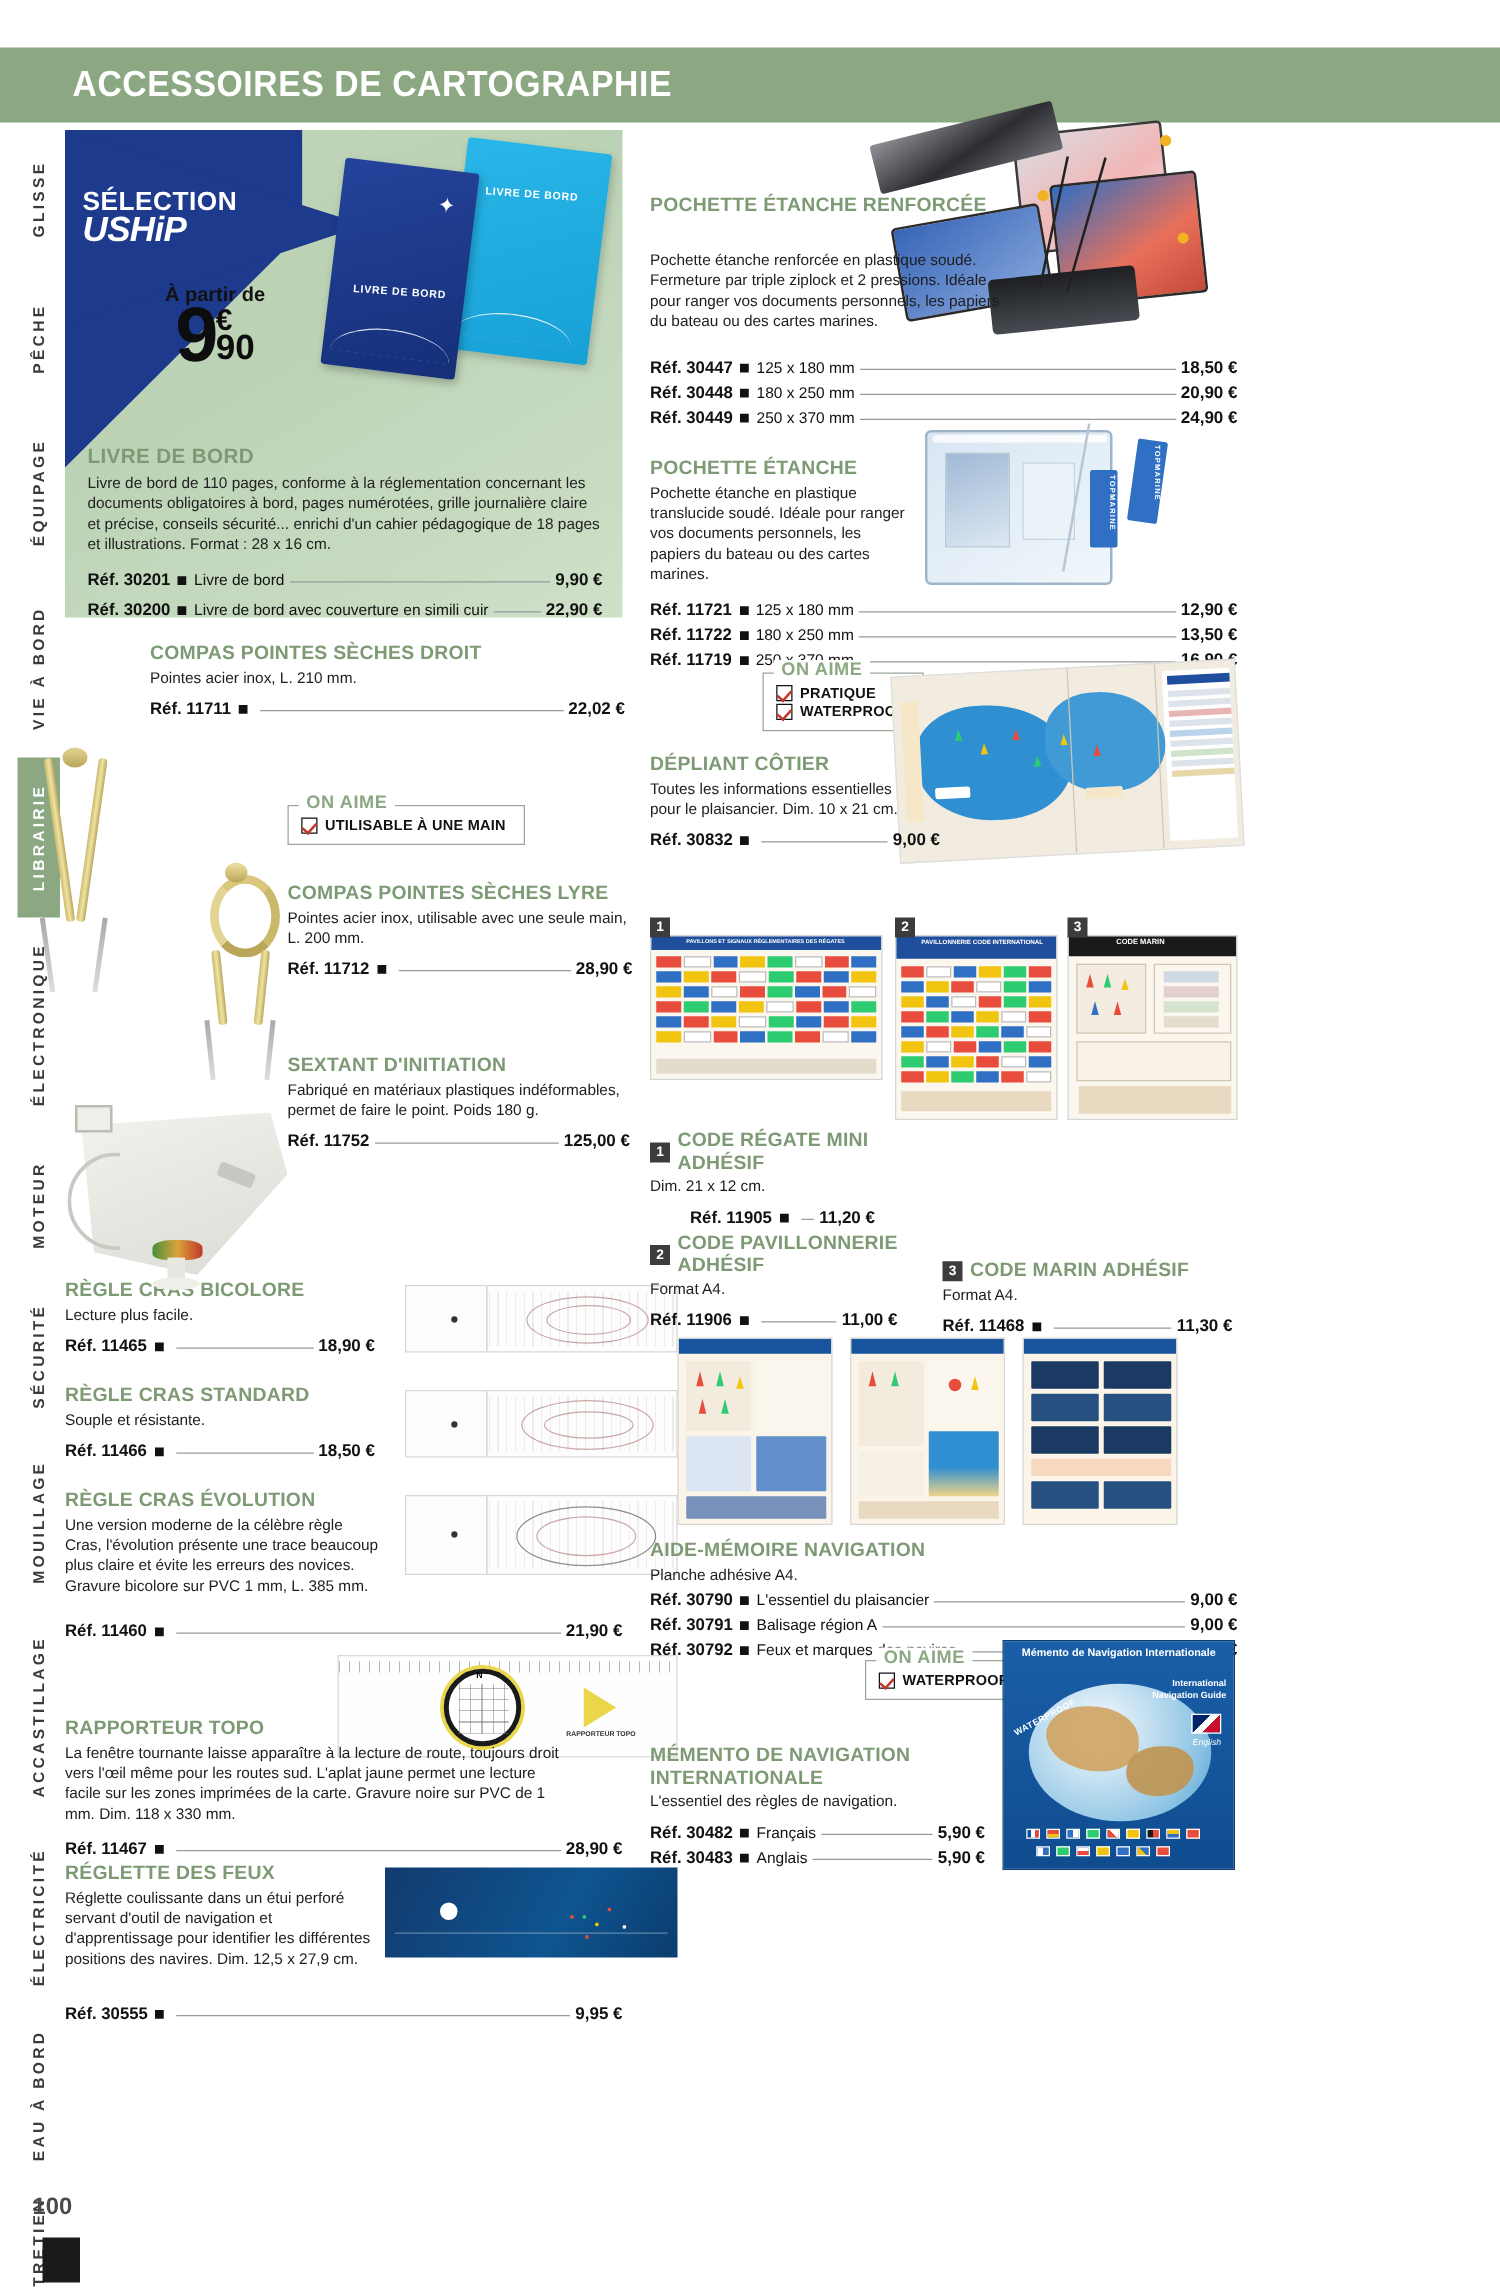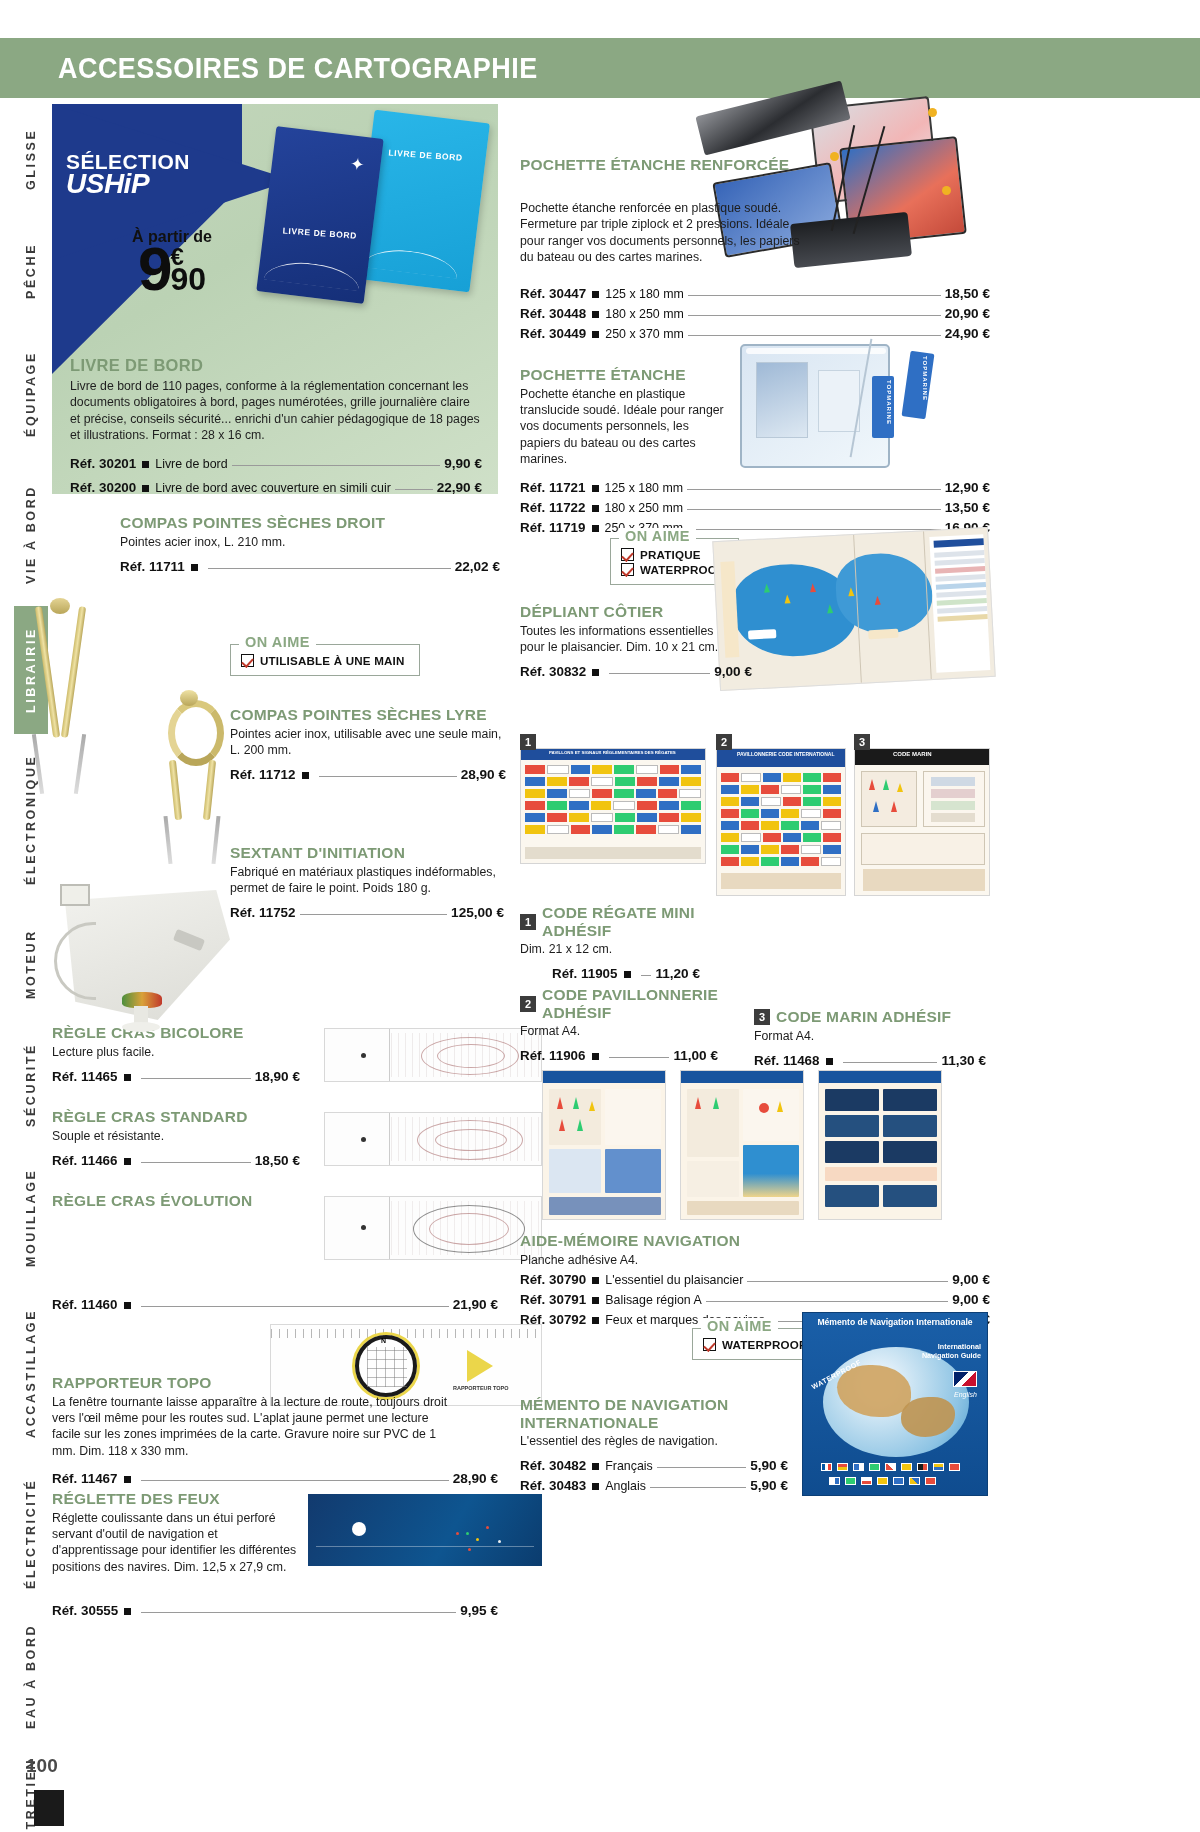--- a/index.html
+++ b/index.html
@@ -77,21 +77,21 @@
 
   .promo-price { position:absolute; left:80px; top:124px; z-index:5; text-align:center; }
   .promo-price .apd { font-size:16px; font-weight:bold; color:#111; }
   .promo-price .big {
     display:flex; align-items:flex-start; justify-content:center;
     font-weight:bold; color:#0d0d0d; line-height:0.82; margin-top:-2px;
   }
   .promo-price .num { font-size:62px; letter-spacing:-2px; }
   .promo-price .eurocents { display:flex; flex-direction:column; align-items:flex-start; margin-top:3px; }
   .promo-price .eu { font-size:24px; line-height:0.8; }
-  .promo-price .cts { font-size:32px; line-height:0.85; }
+  .promo-price .cts { font-size:28px; line-height:0.85; }
 
   .promo-img {
     position:absolute; right:-8px; top:6px; width:260px; height:250px;
   }
   .book-a {
     position:absolute; left:20px; top:22px; width:108px; height:166px;
     background:linear-gradient(160deg,#24439b,#152f78);
     transform:rotate(7deg); border-radius:3px;
     box-shadow:2px 3px 7px rgba(0,0,0,0.25);
   }
@@ -448,20 +448,21 @@
         <div class="rule-ell" style="left:92px;top:7px;width:106px;height:40px;"></div>
         <div class="rule-ell" style="left:110px;top:16px;width:72px;height:22px;"></div>
         <div class="rule-dot" style="left:36px;top:24px;"></div>
         <div style="position:absolute;left:64px;top:0;bottom:0;width:1px;background:#ccc;"></div>
       </div>
     </div>
 
     <div style="position:relative;height:132px;">
       <div style="position:absolute;left:0;top:0;width:252px;">
         <div class="p-title">RÈGLE CRAS ÉVOLUTION</div>
+        <div class="p-desc">Une version moderne de la célèbre règle Cras, l'évolution présente une trace beaucoup plus claire et évite les erreurs des novices. Gravure bicolore sur PVC 1 mm, L. 385 mm.</div>
       </div>
       <div class="imgbox rule-img" style="position:absolute;left:272px;top:4px;width:218px;height:64px;">
         <div class="rule-grid" style="left:66px;right:0;top:4px;bottom:4px;opacity:.45;"></div>
         <div class="rule-ell" style="left:88px;top:8px;width:112px;height:48px;border-color:rgba(70,70,70,.6);"></div>
         <div class="rule-ell" style="left:104px;top:16px;width:80px;height:32px;"></div>
         <div class="rule-dot" style="left:36px;top:28px;"></div>
         <div style="position:absolute;left:64px;top:0;bottom:0;width:1px;background:#ccc;"></div>
       </div>
       <div style="position:absolute;left:0;top:96px;width:446px;">
         <div class="refline">

